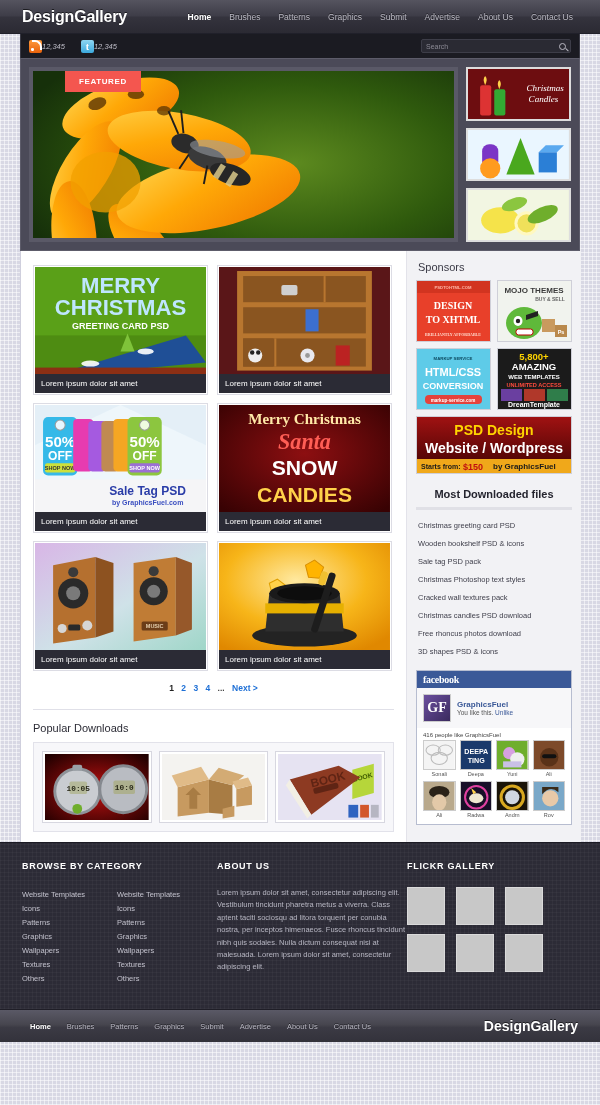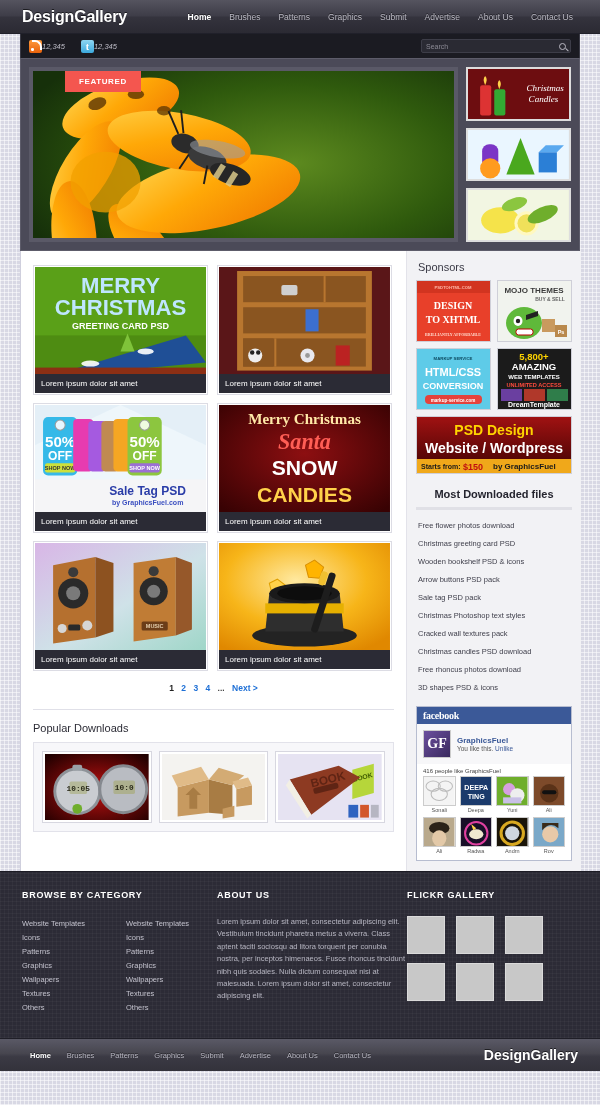--- a/index.html
+++ b/index.html
@@ -131,21 +131,21 @@
       repeating-linear-gradient(0deg, rgba(255,255,255,.030) 0 1px, rgba(0,0,0,0) 1px 4px),
       repeating-linear-gradient(90deg, rgba(255,255,255,.030) 0 1px, rgba(0,0,0,0) 1px 4px),
       #2c2b36;
     border-top:1px solid #1c1b24;
     display:flex; padding:18px 22px 0;
   }
   .fcol-cat { width:195px; }
   .fcol-about { width:190px; }
   .fcol-flickr { flex:1; }
   .fhead { color:#fff; font-size:9px; font-weight:bold; letter-spacing:.7px; margin-bottom:16px; }
-  .flists { display:flex; gap:14px; }
+  .flists { display:flex; gap:5px; }
   .flist { list-style:none; width:90px; }
   .flist li { font-size:7.5px; color:#c3c2cd; padding:2.5px 0; }
   .flist li a { color:#c3c2cd; text-decoration:none; }
   .abouttext { font-size:7.5px; color:#b7b6c2; line-height:1.65; }
   .flickrgrid { display:grid; grid-template-columns:repeat(3,38px); gap:9px 11px; }
   .flickrcell { width:38px; height:38px; background:#c8c8c8; border:1px solid #dadada; }
 
   
   .bottombar {
     height:33px;
@@ -565,24 +565,22 @@
           <text x="77" y="36" fill="#fff" font-size="14" font-weight="bold" text-anchor="middle" font-family="Liberation Sans, sans-serif">Website / Wordpress</text>
           <rect x="0" y="42" width="154" height="14" fill="#f0a81a"></rect>
           <text x="4" y="52" fill="#1a1a1a" font-size="7" font-weight="bold" font-family="Liberation Sans, sans-serif">Starts from:</text>
           <text x="46" y="52.5" fill="#c01010" font-size="9" font-weight="bold" font-family="Liberation Sans, sans-serif">$150</text>
           <text x="76" y="52" fill="#1a1a1a" font-size="8" font-weight="bold" font-family="Liberation Sans, sans-serif">by GraphicsFuel</text>
         </svg>
       </div>
 
       <div class="mdhead">Most Downloaded files</div>
       <ul class="mdlist">
-        <li><a>Free flower photos download</a></li>
         <li><a>Christmas greeting card PSD</a></li>
         <li><a>Wooden bookshelf PSD &amp; icons</a></li>
-        <li><a>Arrow buttons PSD pack</a></li>
         <li><a>Sale tag PSD pack</a></li>
         <li><a>Christmas Photoshop text styles</a></li>
         <li><a>Cracked wall textures pack</a></li>
         <li><a>Christmas candles PSD download</a></li>
         <li><a>Free rhoncus photos download</a></li>
         <li><a>3D shapes PSD &amp; icons</a></li>
       </ul>
 
       <div class="fb">
         <div class="fbbar">facebook</div>

